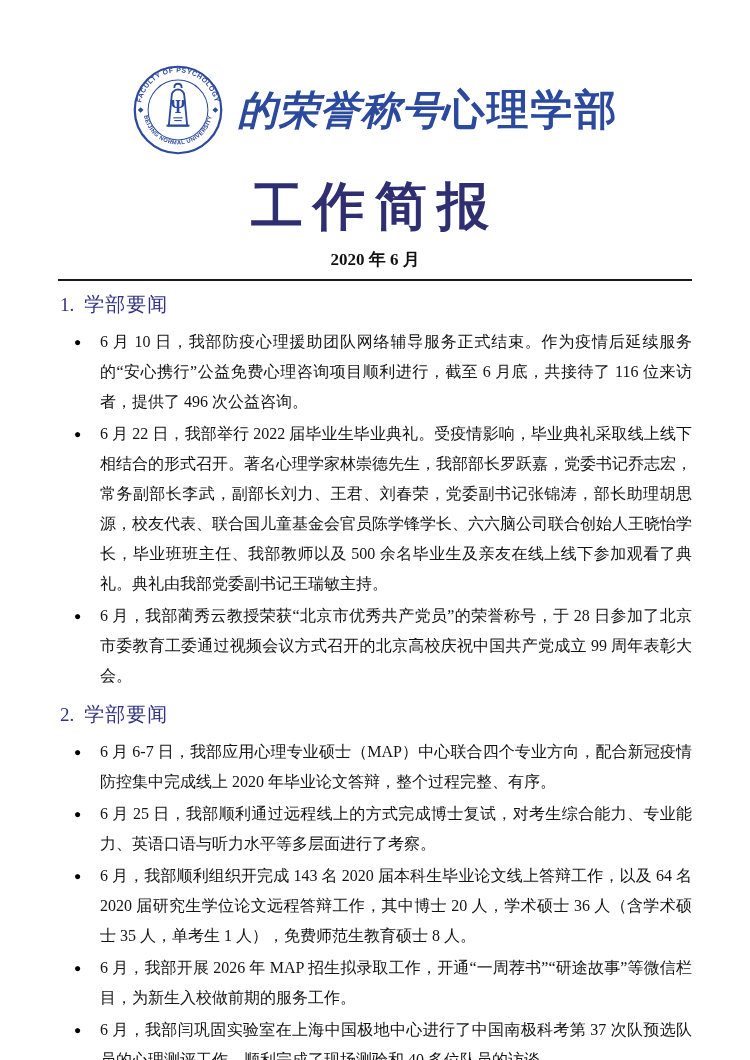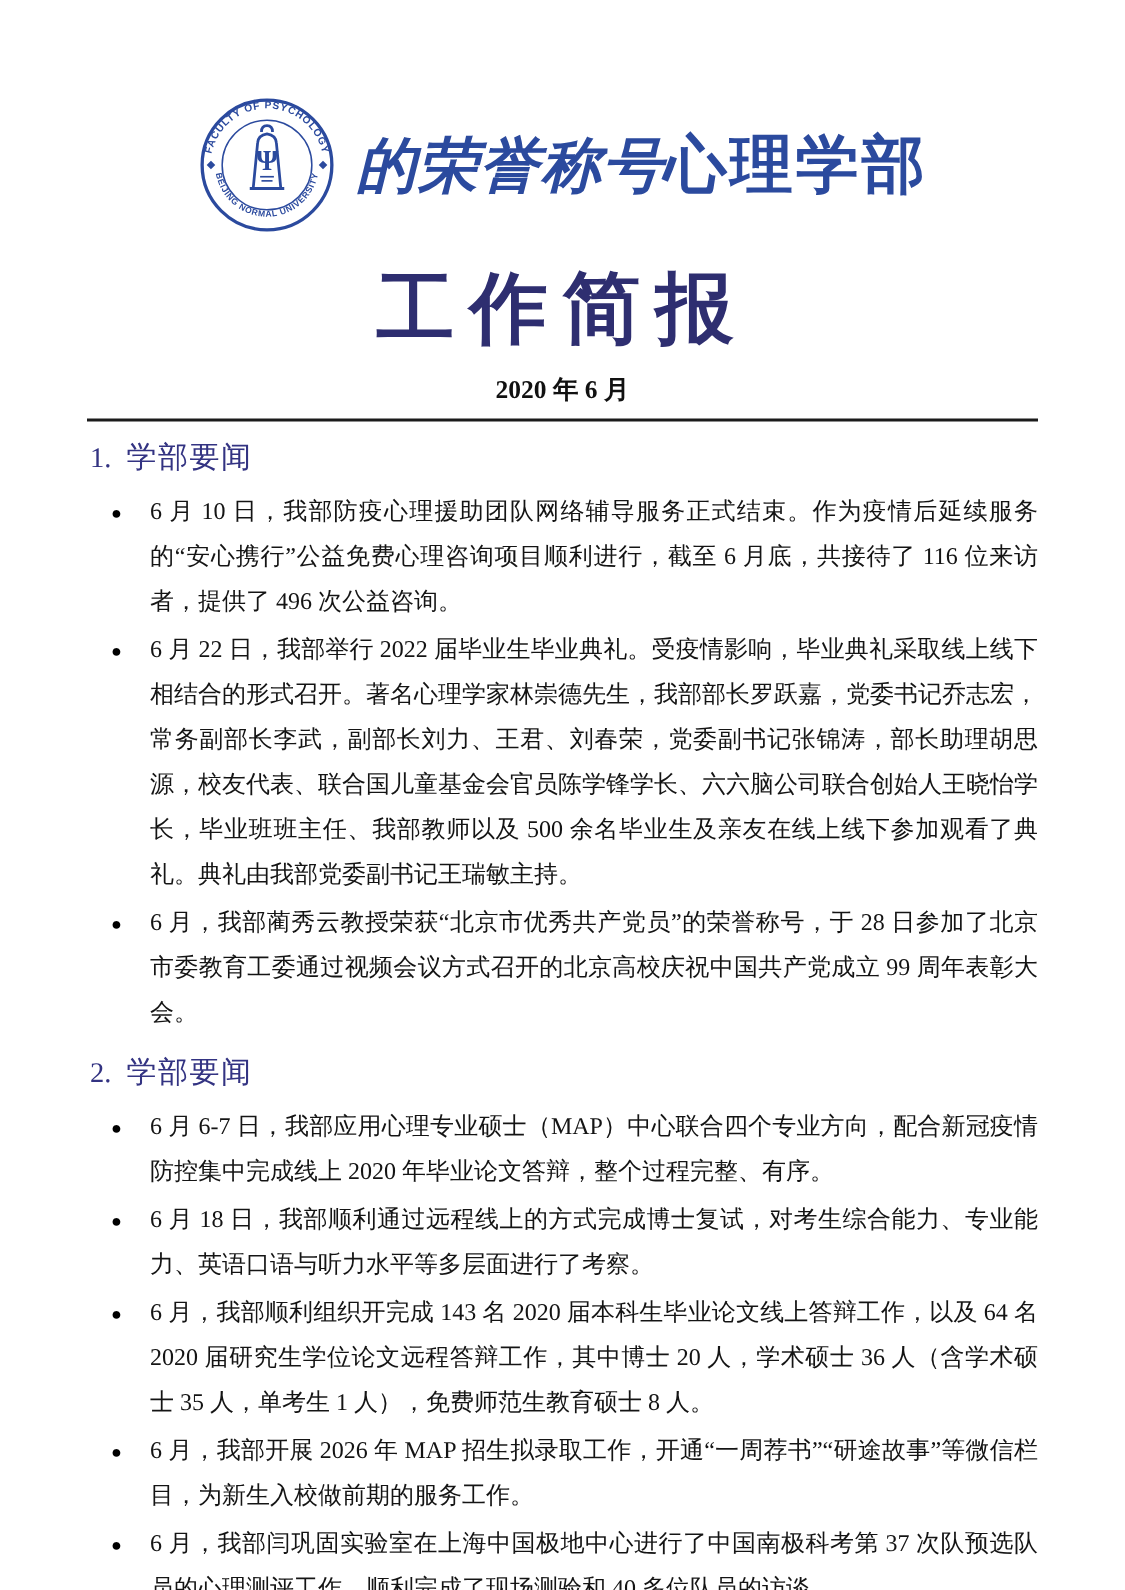--- a/index.html
+++ b/index.html
@@ -167,21 +167,21 @@
     <span class="num">2.</span>
     <span class="txt">学部要闻</span>
   </div>
   <div class="bullet-list">
     <div class="bullet-item">
       <span class="marker">●</span>
       <div class="text">6 月 6-7 日，我部应用心理专业硕士（MAP）中心联合四个专业方向，配合新冠疫情防控集中完成线上 2020 年毕业论文答辩，整个过程完整、有序。</div>
     </div>
     <div class="bullet-item">
       <span class="marker">●</span>
-      <div class="text">6 月 18 日，我部顺利通过远程线上的方式完成博士复试，对考生综合能力、专业能力、英语口语与听力水平等多层面进行了考察。</div>
+      <div class="text">6 月 25 日，我部顺利通过远程线上的方式完成博士复试，对考生综合能力、专业能力、英语口语与听力水平等多层面进行了考察。</div>
     </div>
     <div class="bullet-item">
       <span class="marker">●</span>
       <div class="text">6 月，我部顺利组织开完成 143 名 2020 届本科生毕业论文线上答辩工作，以及 64 名 2020 届研究生学位论文远程答辩工作，其中博士 20 人，学术硕士 36 人（含学术硕士 35 人，单考生 1 人），免费师范生教育硕士 8 人。</div>
     </div>
     <div class="bullet-item">
       <span class="marker">●</span>
       <div class="text">6 月，我部开展 2026 年 MAP 招生拟录取工作，开通“一周荐书”“研途故事”等微信栏目，为新生入校做前期的服务工作。</div>
     </div>
     <div class="bullet-item">

